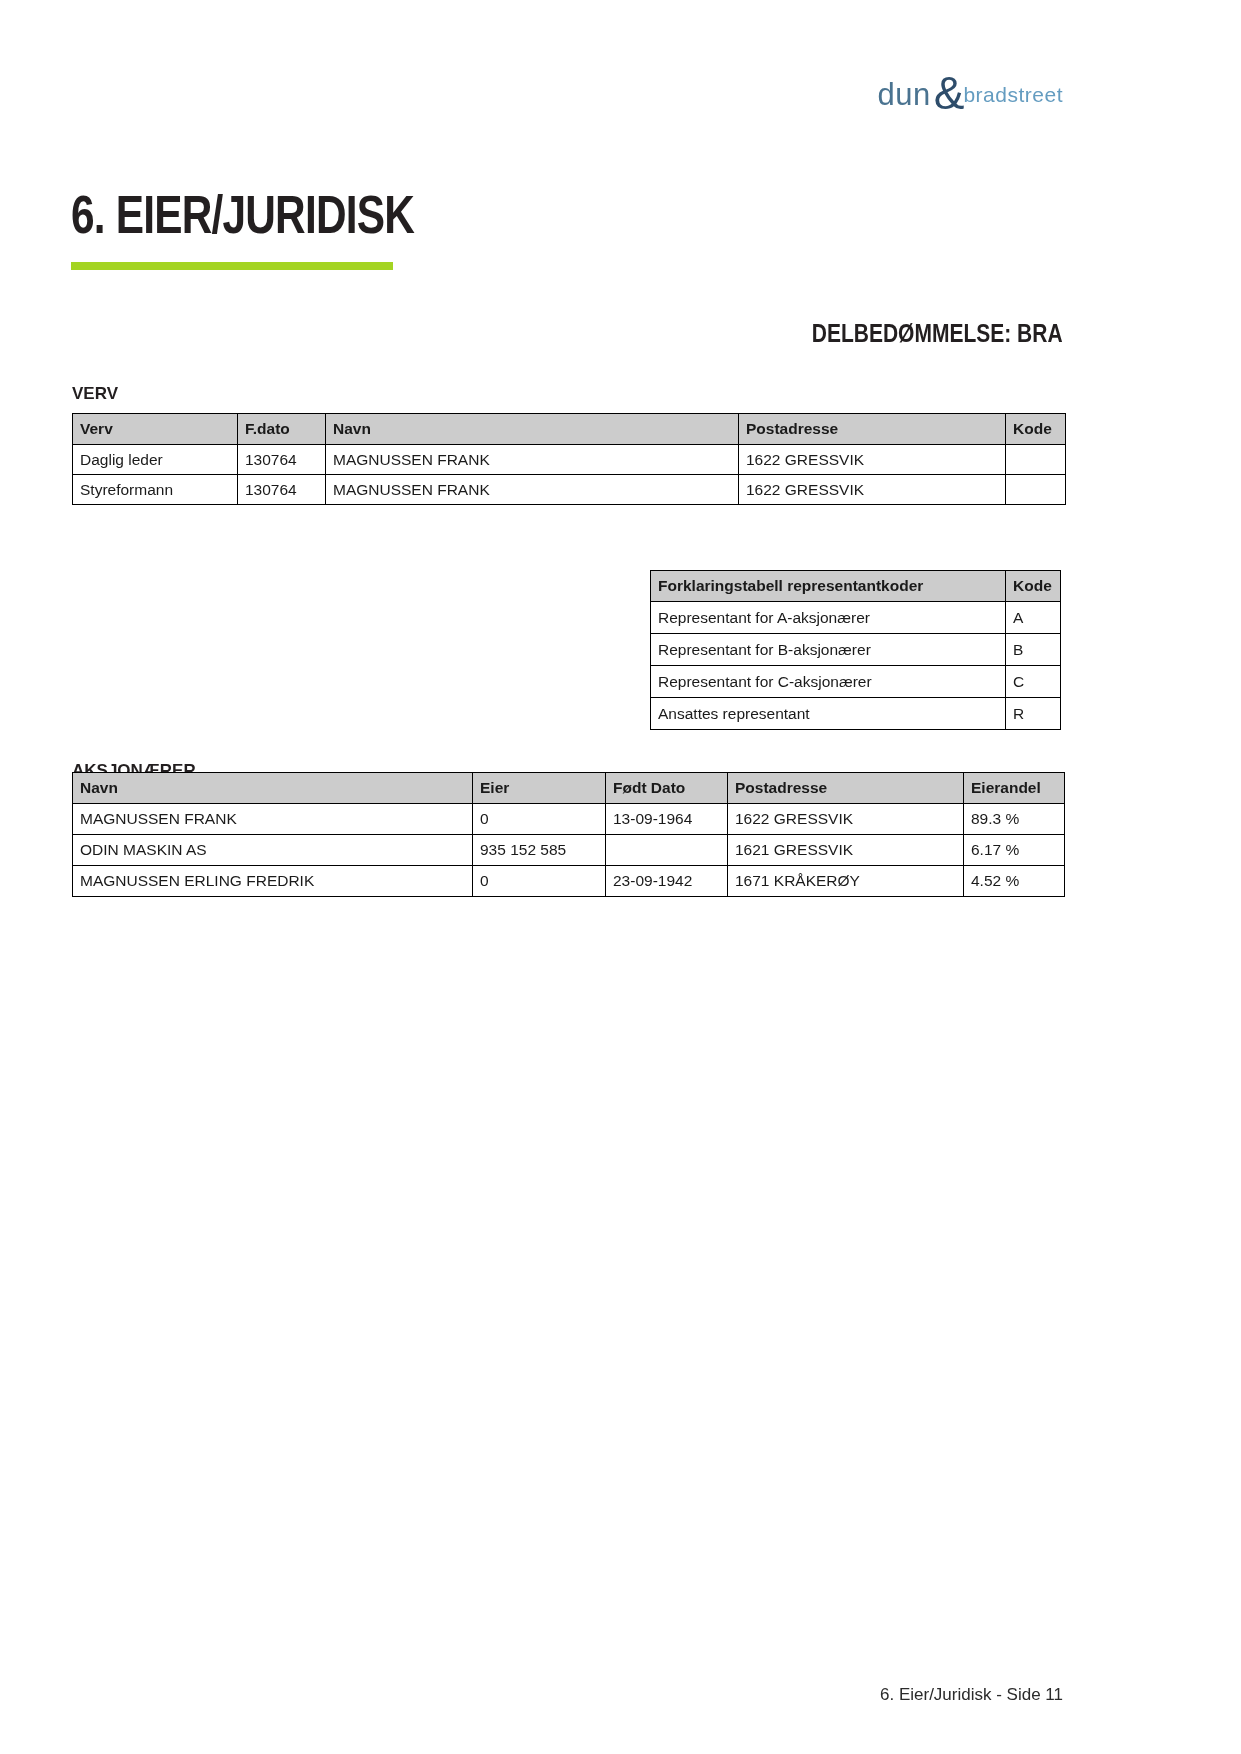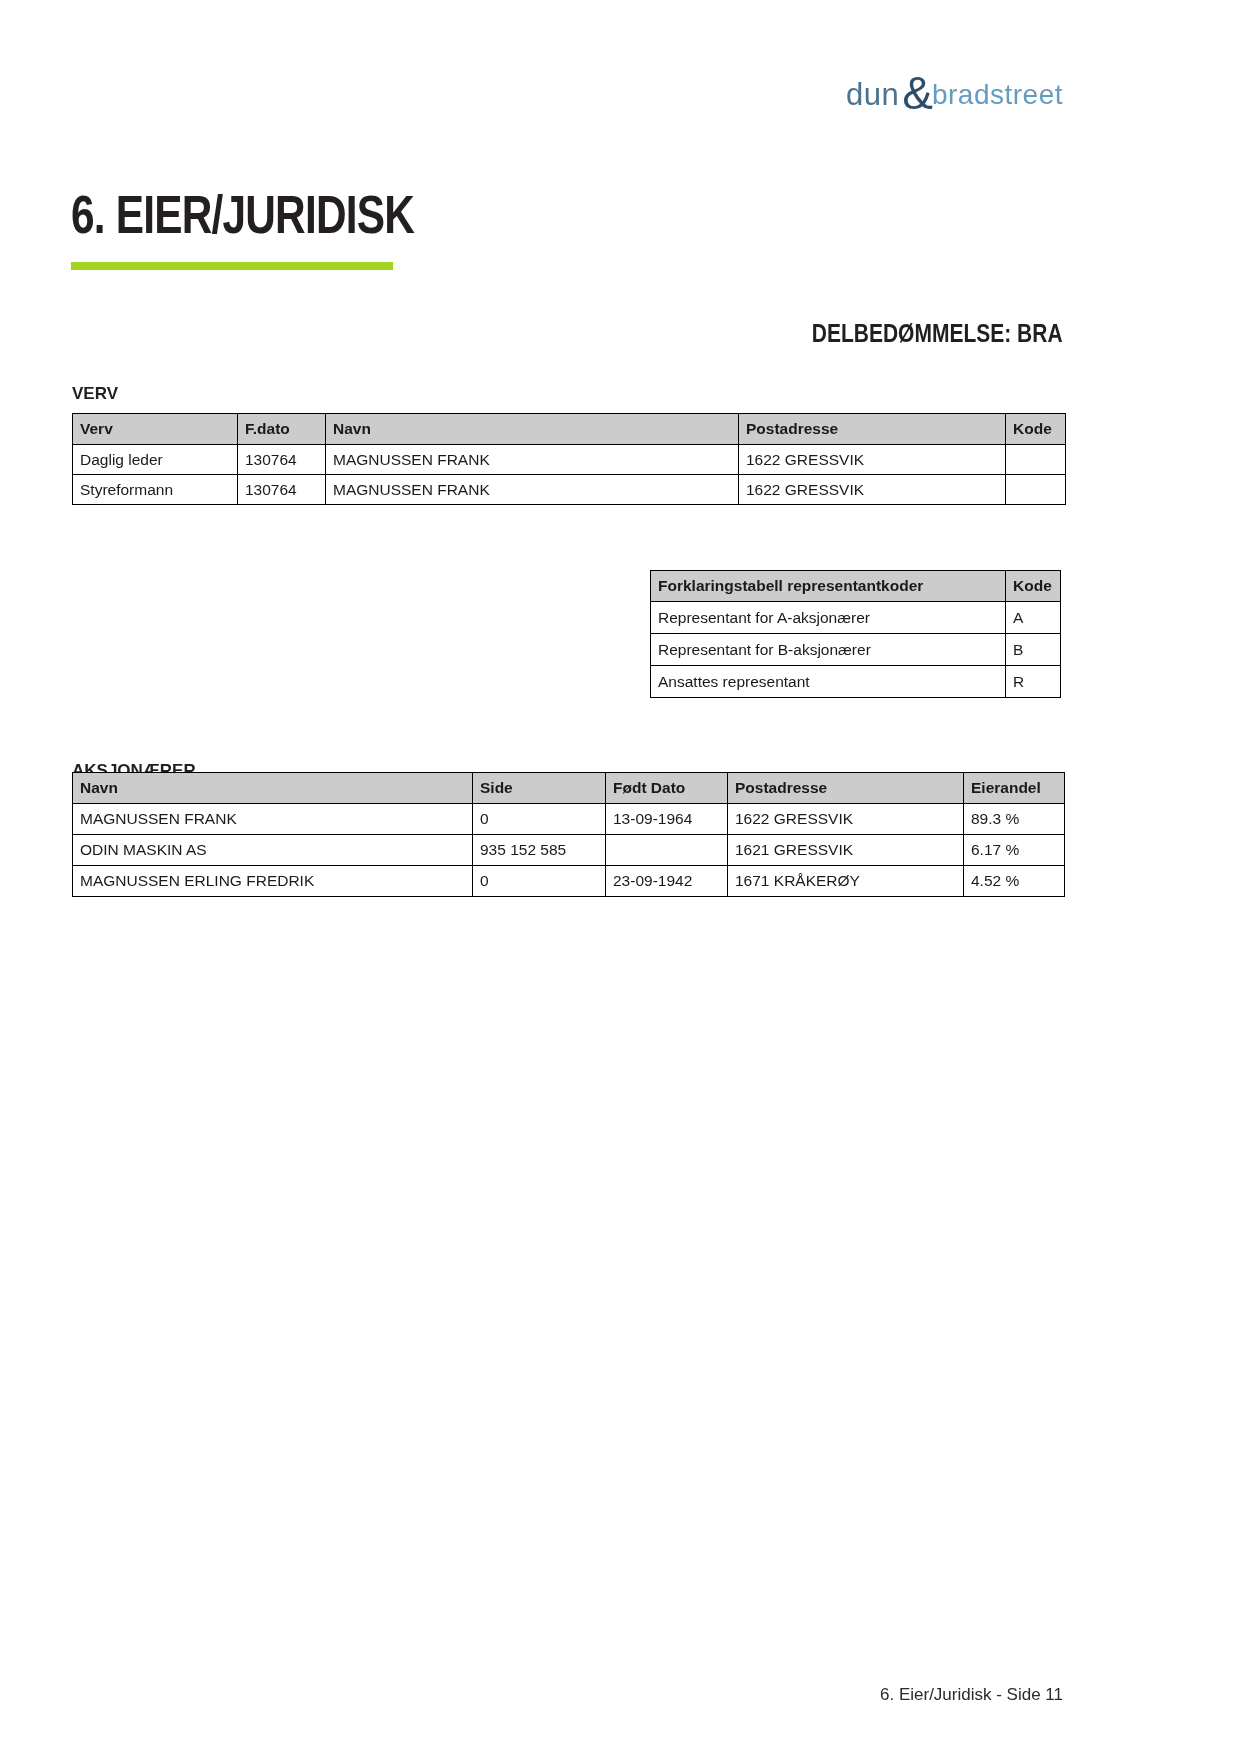--- a/index.html
+++ b/index.html
@@ -15,21 +15,21 @@
 
   
   .logo {
     position:absolute; top:72px; right:178px;
     display:flex; align-items:center;
     white-space:nowrap;
     font-family:"Liberation Sans", sans-serif;
   }
   .logo .dun        { font-size:31px; letter-spacing:0.5px; color:#4a7390; font-weight:400; }
   .logo .amp        { font-size:46px; color:#2e4d6b; font-weight:400; margin:0 -1px 0 3px; line-height:1; position:relative; top:-2px; }
-  .logo .bradstreet { font-size:28px; letter-spacing:0.5px; color:#649cc0; font-weight:400; }
+  .logo .bradstreet { font-size:21px; letter-spacing:0.5px; color:#649cc0; font-weight:400; }
 
   
   .title {
     position:absolute; left:71px; top:188px;
     font-size:53px; font-weight:bold; line-height:1;
     letter-spacing:-1px; color:#231f20;
     transform:scaleX(0.80); transform-origin:left top;
     white-space:nowrap;
   }
   .green-bar {
@@ -152,39 +152,43 @@
     <tbody>
         <tr>
           <td>Representant for A-aksjonærer</td>
           <td>A</td>
         </tr>
         <tr>
           <td>Representant for B-aksjonærer</td>
           <td>B</td>
         </tr>
         <tr>
+          <td>Representant for C-aksjonærer</td>
+          <td>C</td>
+        </tr>
+        <tr>
           <td>Ansattes representant</td>
           <td>R</td>
         </tr>
       </tbody>
   </table>
 
   <div class="tbl-label aksj-label">AKSJONÆRER</div>
   <table class="aksj-table">
     <colgroup>
       <col style="width:400px">
         <col style="width:133px">
         <col style="width:122px">
         <col style="width:236px">
         <col style="width:101px">
     </colgroup>
     <thead>
         <tr>
           <th>Navn</th>
-          <th>Side</th>
+          <th>Eier</th>
           <th>Født Dato</th>
           <th>Postadresse</th>
           <th>Eierandel</th>
         </tr>
       </thead>
     <tbody>
         <tr>
           <td>MAGNUSSEN FRANK</td>
           <td>0</td>
           <td>13-09-1964</td>

